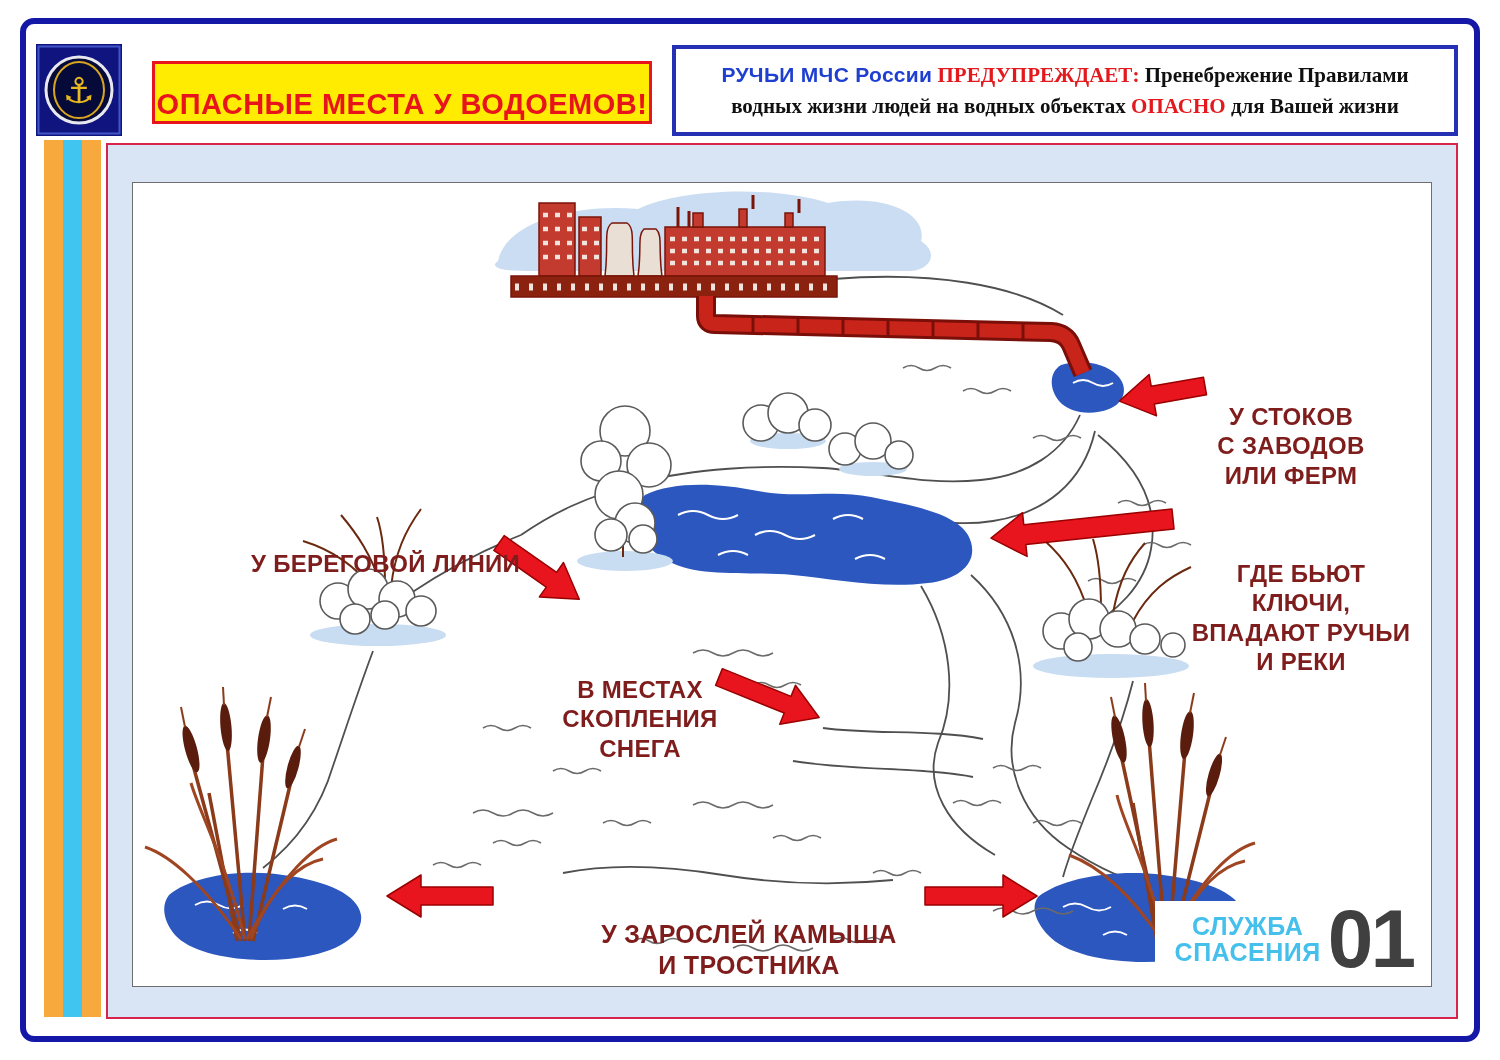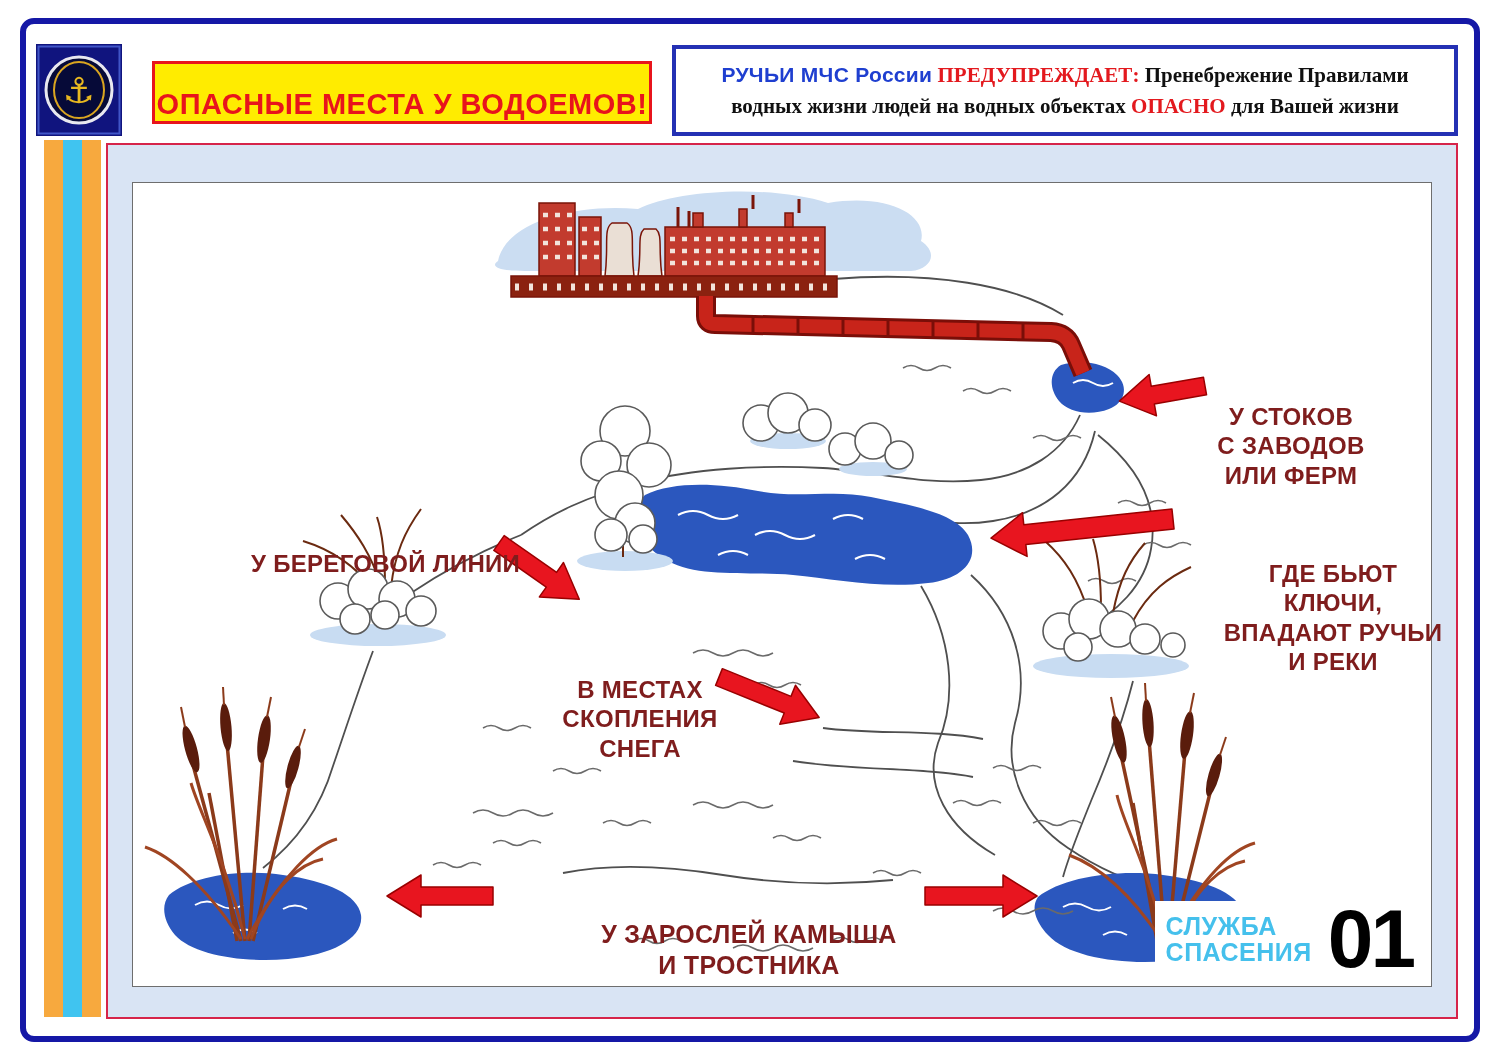--- a/index.html
+++ b/index.html
@@ -35,23 +35,23 @@
   .illustration { position: absolute; left: 24px; top: 37px; width: 1300px; height: 805px;
                   background: #ffffff; border: 1px solid #6E6E6E; }
   .illustration > svg { position: absolute; left: 0; top: 0; }
 
   .dlabel { position: absolute; color: #7f1d1d; font-weight: bold; font-size: 24px;
             line-height: 1.22; text-align: center; letter-spacing: .3px; margin-top: 36px; }
   .dlabel.single { white-space: nowrap; text-align: center; }
 
   .rescue { position: absolute; left: 1022px; top: 718px; width: 258px; height: 76px;
             background: #ffffff; display: flex; align-items: center; justify-content: flex-end; }
-  .rescue-text { text-align: left; color: #45C0EC; font-weight: bold; font-size: 25px;
+  .rescue-text { text-align: center; color: #45C0EC; font-weight: bold; font-size: 25px;
                  line-height: 1.06; letter-spacing: .5px; margin-right: 7px; }
-  .rescue-num  { color: #000000; font-size: 82px; font-weight: bold; line-height: .82; letter-spacing: -3px; margin-left: 9px; }
+  .rescue-num  { color: #404040; font-size: 82px; font-weight: bold; line-height: .82; letter-spacing: -3px; }
 </style>
 </head>
 <body>
 
 <div class="poster">
 
   <div class="frame"></div>
 
   <div class="emblem">
     <svg viewBox="0 0 86 92" width="86" height="92">
@@ -330,21 +330,21 @@
       <div class="dlabel" style="left:1060px; top:183px; width:196px;">
         <div>У СТОКОВ</div>
         <div>С ЗАВОДОВ</div>
         <div>ИЛИ ФЕРМ</div>
       </div>
 
       <div class="dlabel single" style="left:118px; top:330px; width:252px;">
         <div>У БЕРЕГОВОЙ ЛИНИИ</div>
       </div>
 
-      <div class="dlabel" style="left:1084px; top:340px; width:232px;">
+      <div class="dlabel" style="left:1052px; top:340px; width:232px;">
         <div>ГДЕ БЬЮТ КЛЮЧИ,</div>
         <div>ВПАДАЮТ РУЧЬИ</div>
         <div>И РЕКИ</div>
       </div>
 
       <div class="dlabel" style="left:424px; top:456px; width:166px;">
         <div>В МЕСТАХ</div>
         <div>СКОПЛЕНИЯ</div>
         <div>СНЕГА</div>
       </div>

